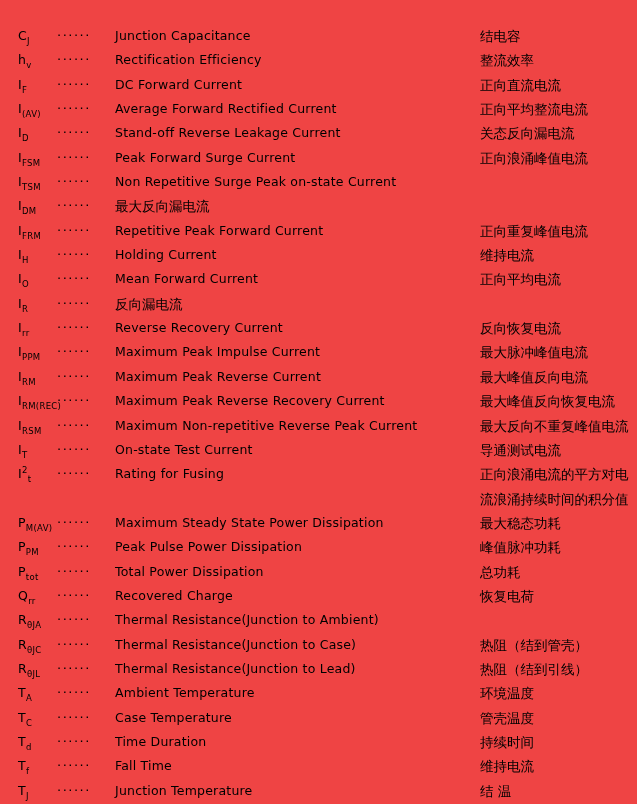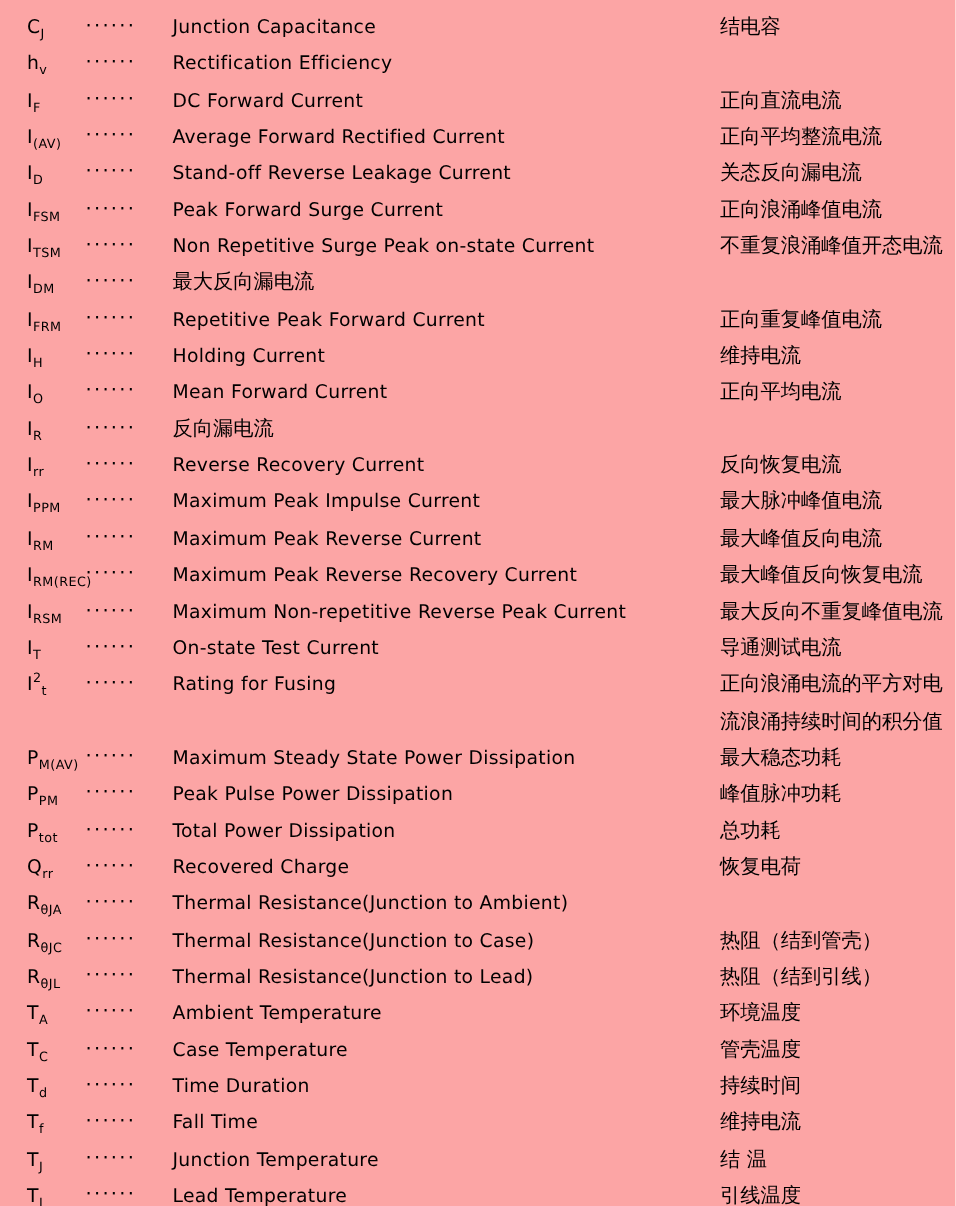--- a/index.html
+++ b/index.html
@@ -4,24 +4,24 @@
 <style>
   html, body {
     margin: 0;
     padding: 0;
     background: #ffffff;
     font-family: "DejaVu Sans", "Liberation Sans", sans-serif;
   }
   .page {
     width: 637px;
     height: 804px;
-    background: #fca5a5;
+    background: #ef4444;
     color: #000000;
     box-sizing: border-box;
-    padding-top: 6px;
+    padding-top: 24px;
     overflow: hidden;
   }
   .row {
     display: grid;
     grid-template-columns: 37px 60px 365px auto;
     padding-left: 18px;
     min-height: 24.35px;
     align-items: start;
   }
   .cell {
@@ -70,20 +70,23 @@
     <span class="cell en-cell">Junction Capacitance</span>
     <span class="cell zh-cell">
           <div class="zh-line">结电容</div>
         </span>
   </div>
 
   <div class="row">
     <span class="cell sym-cell"><span>h</span><sub>v</sub></span>
     <span class="cell dots-cell">······</span>
     <span class="cell en-cell">Rectification Efficiency</span>
+    <span class="cell zh-cell">
+          <div class="zh-line">整流效率</div>
+        </span>
   </div>
 
   <div class="row">
     <span class="cell sym-cell"><span>I</span><sub>F</sub></span>
     <span class="cell dots-cell">······</span>
     <span class="cell en-cell">DC Forward Current</span>
     <span class="cell zh-cell">
           <div class="zh-line">正向直流电流</div>
         </span>
   </div>
@@ -112,23 +115,20 @@
     <span class="cell en-cell">Peak Forward Surge Current</span>
     <span class="cell zh-cell">
           <div class="zh-line">正向浪涌峰值电流</div>
         </span>
   </div>
 
   <div class="row">
     <span class="cell sym-cell"><span>I</span><sub>TSM</sub></span>
     <span class="cell dots-cell">······</span>
     <span class="cell en-cell">Non Repetitive Surge Peak on-state Current</span>
-    <span class="cell zh-cell">
-          <div class="zh-line">不重复浪涌峰值开态电流</div>
-        </span>
   </div>
 
   <div class="row">
     <span class="cell sym-cell"><span>I</span><sub>DM</sub></span>
     <span class="cell dots-cell">······</span>
     <span class="cell zh-cell">
           <div class="zh-line">最大反向漏电流</div>
         </span>
   </div>
 

